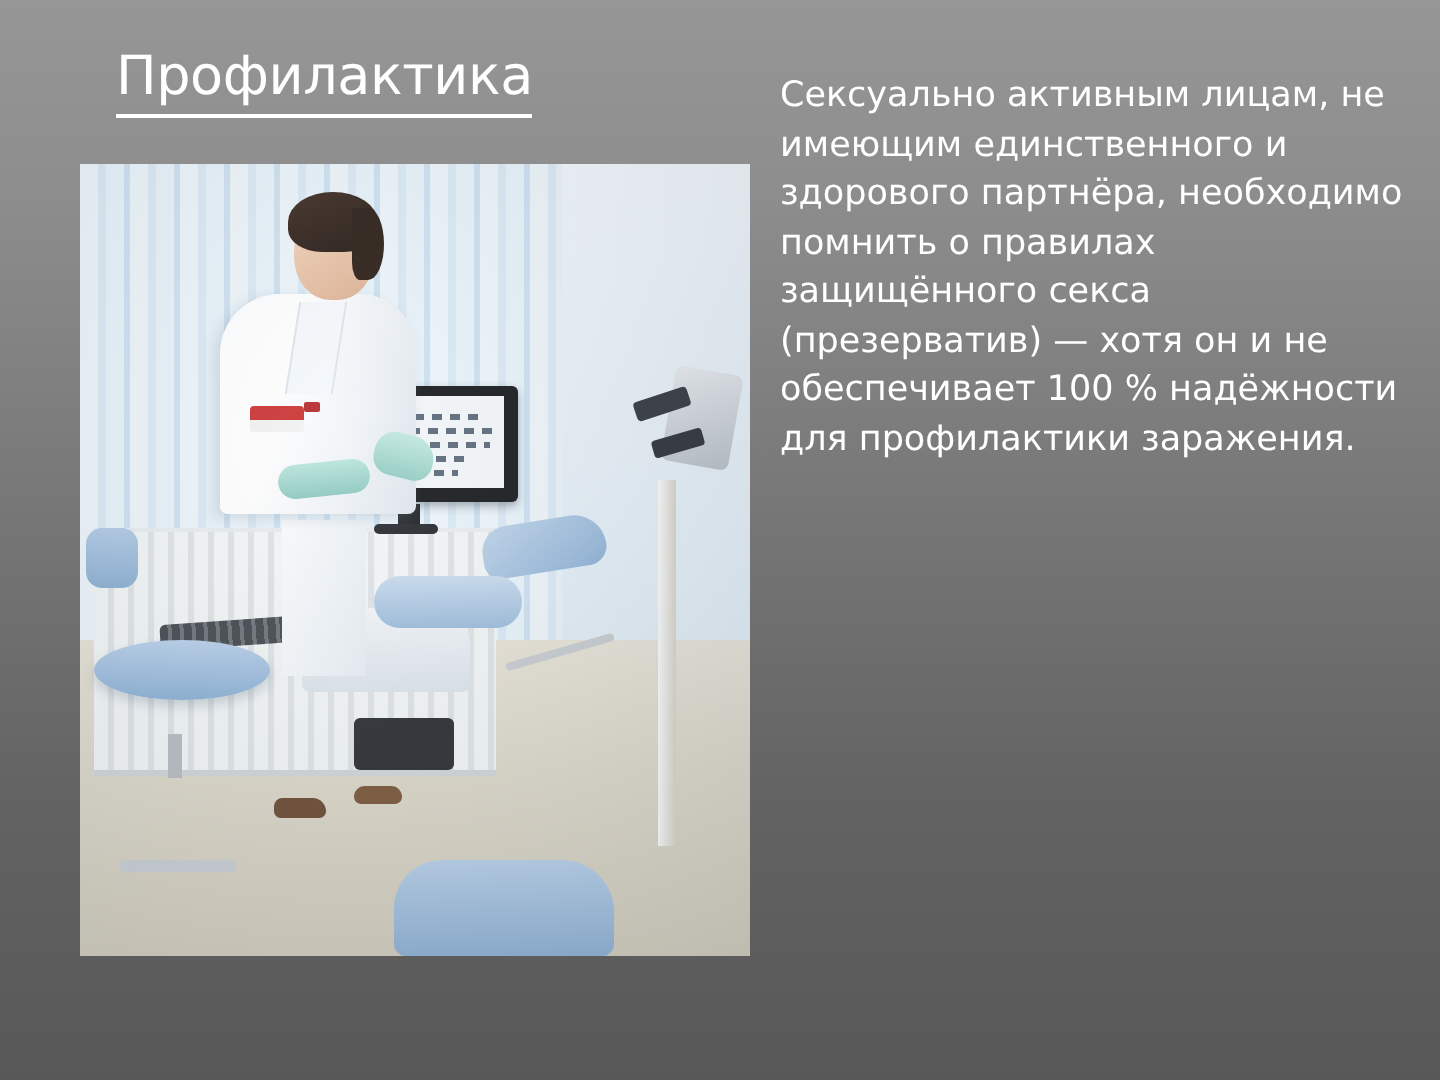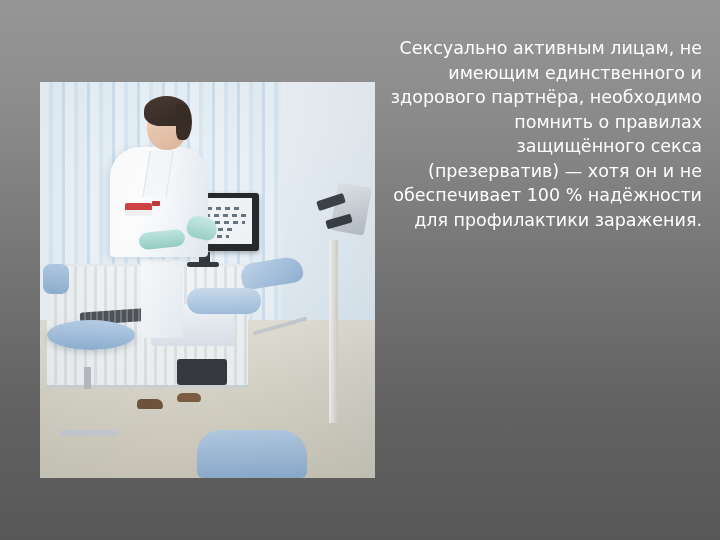--- a/index.html
+++ b/index.html
@@ -262,29 +262,32 @@
     position: absolute;
     left: 390px;
     top: 36px;
     width: 312px;
   }
   .para {
     color: #ffffff;
     font-size: 17.5px;
     line-height: 24.5px;
     margin: 0 0 0 0;
-    text-align: right;
+    text-align: left;
   }
   .para + .para { margin-top: 2px; }
 </style>
 </head>
 <body>
 
 <div id="slide">
 
+  <div id="title-block">
+    <div id="slide-title">Профилактика</div>
+  </div>
 
   <div id="photo">
     <div class="ph-layer" id="blinds"></div>
     <div class="ph-layer" id="wall-right"></div>
     <div class="ph-layer" id="floor"></div>
     <div class="ph-layer" id="radiator"></div>
 
     <div class="ph-layer" id="cush-backrest"></div>
     <div class="ph-layer" id="chair-body"></div>
     <div class="ph-layer" id="cush-seat"></div>

